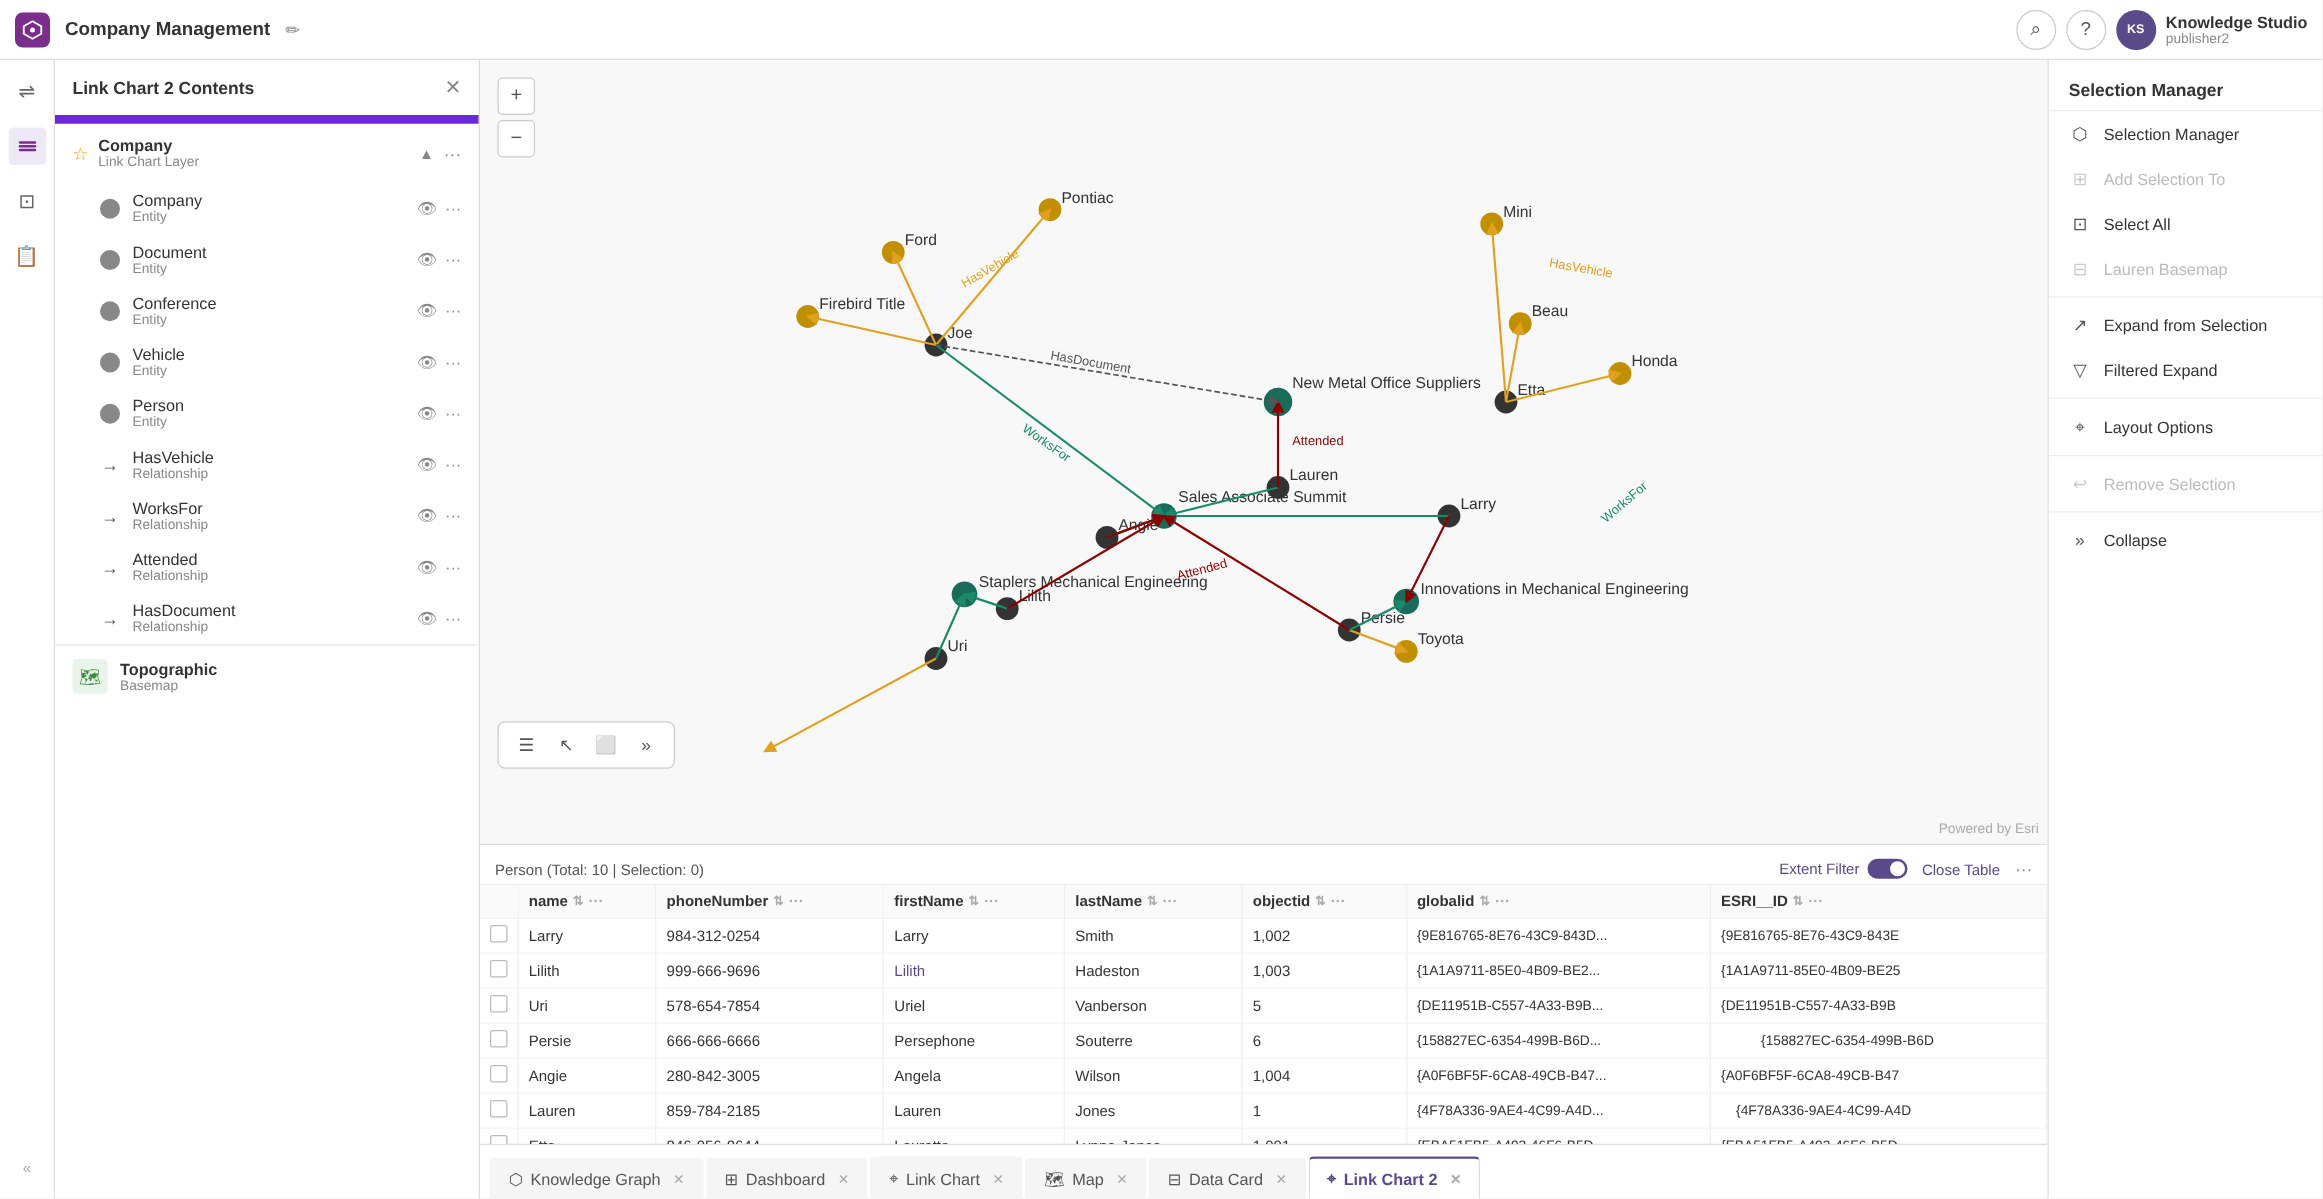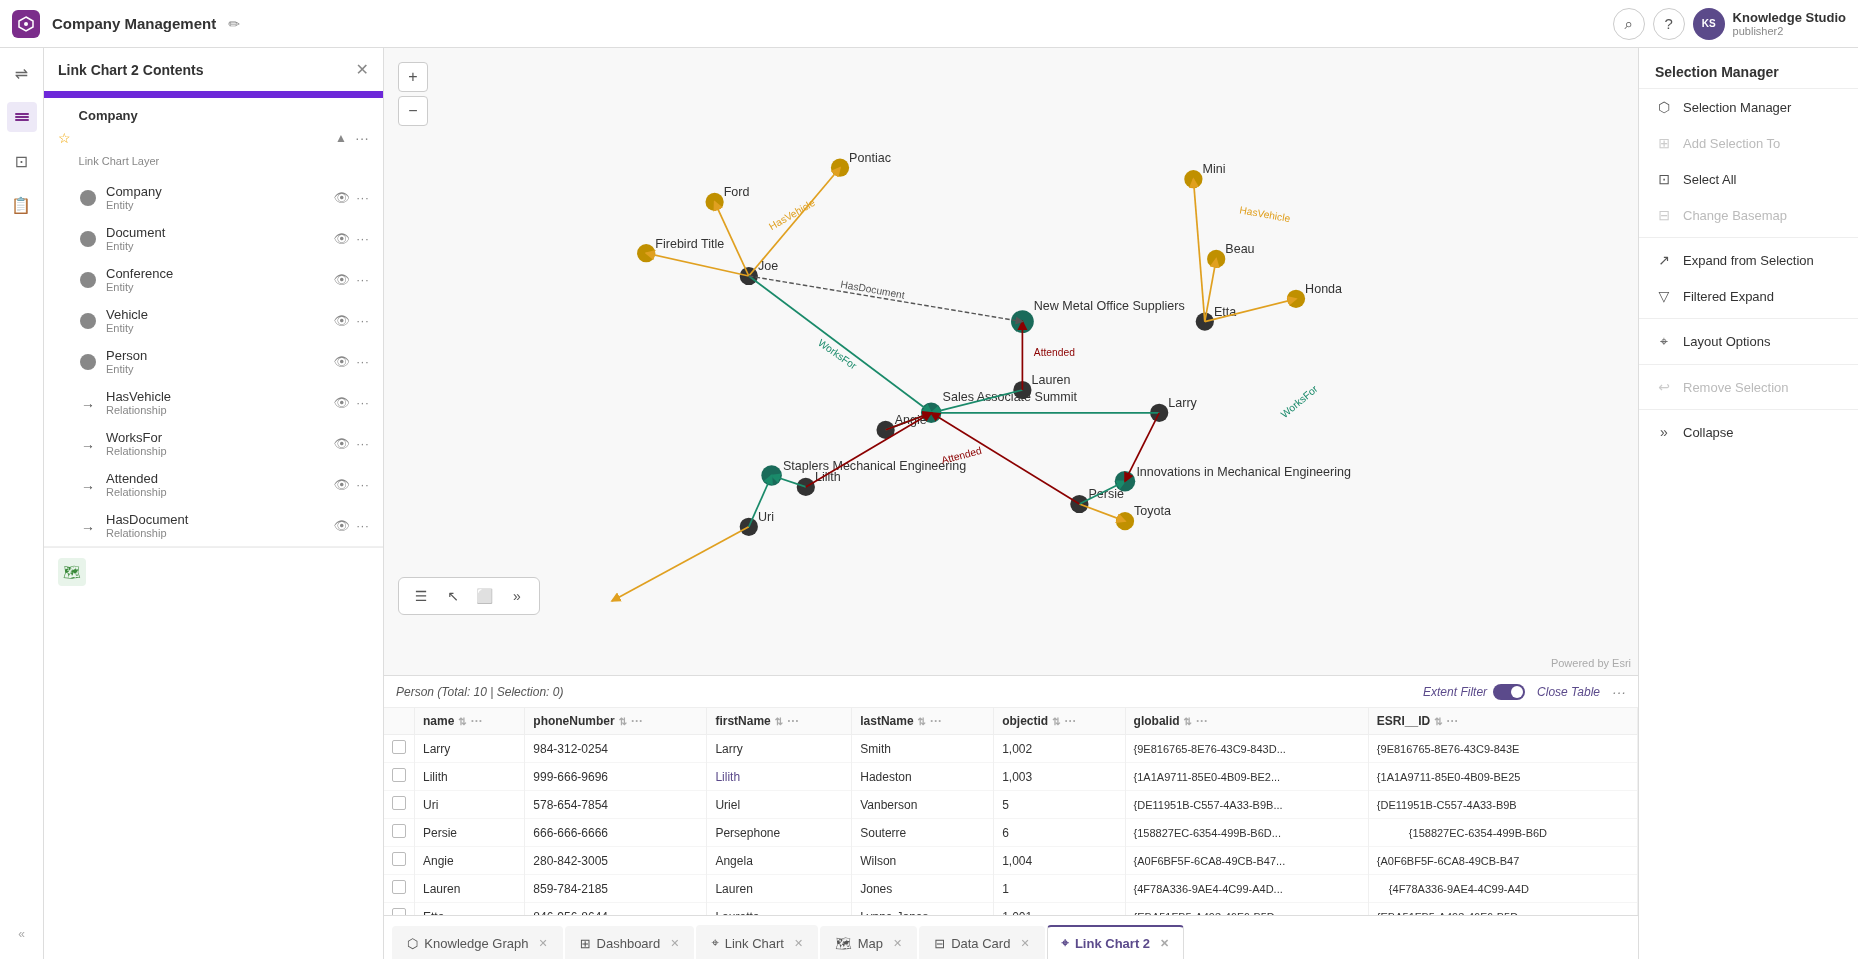--- a/index.html
+++ b/index.html
@@ -32,21 +32,21 @@
     .sidebar-title { font-size: 14px; font-weight: 600; color: #333; flex: 1; }
     .sidebar-close { cursor: pointer; color: #888; font-size: 16px; }
     .sidebar-content { flex: 1; overflow-y: auto; }
 
     
     .layer-group { border-bottom: 1px solid #f0f0f0; }
     .layer-group-header { display: flex; align-items: center; padding: 10px 14px; cursor: pointer; gap: 8px; }
     .layer-group-star { color: #f0a500; font-size: 14px; }
     .layer-group-info { flex: 1; }
     .layer-group-name { font-size: 13px; font-weight: 600; color: #333; }
-    .layer-group-sub { font-size: 11px; color: #888; margin-top: 32px; }
+    .layer-group-sub { font-size: 11px; color: #888; }
     .layer-group-chevron { color: #888; font-size: 12px; }
     .layer-group-more { color: #888; font-size: 14px; cursor: pointer; }
 
     
     .layer-item { display: flex; align-items: center; padding: 7px 14px 7px 36px; gap: 10px; }
     .layer-item-dot { width: 16px; height: 16px; border-radius: 50%; background: #aaa; flex-shrink: 0; }
     .layer-item-arrow { width: 16px; height: 16px; display: flex; align-items: center; justify-content: center; color: #555; font-size: 14px; flex-shrink: 0; }
     .layer-item-info { flex: 1; }
     .layer-item-name { font-size: 13px; color: #333; }
     .layer-item-type { font-size: 11px; color: #888; }
@@ -70,21 +70,21 @@
     .graph-ctrl-btn { width: 30px; height: 30px; background: white; border: 1px solid #ccc; border-radius: 4px; display: flex; align-items: center; justify-content: center; cursor: pointer; font-size: 16px; color: #555; }
     .graph-bottom-toolbar { position: absolute; bottom: 60px; left: 14px; display: flex; gap: 4px; background: white; border: 1px solid #ccc; border-radius: 6px; padding: 4px 8px; }
     .graph-toolbar-btn { width: 28px; height: 28px; display: flex; align-items: center; justify-content: center; cursor: pointer; color: #555; font-size: 14px; border-radius: 4px; }
     .powered-by { position: absolute; bottom: 6px; right: 7px; font-size: 11px; color: #aaa; }
 
     
     .graph-svg { width: 100%; height: 100%; }
 
     
     .table-area { height: 240px; background: #fff; border-top: 1px solid #ddd; display: flex; flex-direction: column; flex-shrink: 0; }
-    .table-header-bar { display: flex; align-items: center; padding: 4px 12px; border-bottom: 1px solid #eee; gap: 12px; height: 32px; flex-shrink: 0; font-style: italic; }
+    .table-header-bar { display: flex; align-items: flex-end; padding: 4px 12px; border-bottom: 1px solid #eee; gap: 12px; height: 32px; flex-shrink: 0; }
     .table-info { font-size: 12px; color: #555; flex: 1; }
     .extent-filter { display: flex; align-items: center; gap: 6px; font-size: 12px; color: #5b4a8b; cursor: pointer; }
     .toggle { width: 32px; height: 16px; background: #5b4a8b; border-radius: 8px; position: relative; cursor: pointer; }
     .toggle-dot { width: 12px; height: 12px; background: white; border-radius: 50%; position: absolute; top: 2px; right: 2px; }
     .close-table { font-size: 12px; color: #5b4a8b; cursor: pointer; }
     .table-more { color: #888; cursor: pointer; font-size: 14px; }
     .table-scroll { overflow-x: auto; overflow-y: auto; flex: 1; }
     table { width: 100%; border-collapse: collapse; font-size: 12px; }
     thead th { background: #fafafa; border-bottom: 1px solid #eee; border-right: 1px solid #eee; padding: 6px 8px; text-align: left; white-space: nowrap; font-weight: 600; color: #333; position: sticky; top: 0; z-index: 1; }
     thead th .th-inner { display: flex; align-items: center; gap: 4px; }
@@ -277,20 +277,24 @@
           </div>
           <div class="layer-item-actions">
             <span class="layer-item-eye">👁</span>
             <span class="layer-item-more">···</span>
           </div>
         </div>
       </div>
 
       <div class="basemap-section">
         <div class="basemap-icon">🗺</div>
+        <div class="basemap-info">
+          <div class="basemap-name">Topographic</div>
+          <div class="basemap-sub">Basemap</div>
+        </div>
       </div>
     </div>
   </div>
 
   <div class="content">
 
     <div class="graph-area">
       
       <div class="graph-controls">
         <div class="graph-ctrl-btn">+</div>
@@ -606,21 +610,21 @@
     <div class="right-menu-item disabled">
       <span class="right-menu-icon disabled">⊞</span>
       <span>Add Selection To</span>
     </div>
     <div class="right-menu-item">
       <span class="right-menu-icon">⊡</span>
       <span>Select All</span>
     </div>
     <div class="right-menu-item disabled">
       <span class="right-menu-icon disabled">⊟</span>
-      <span>Change Basemap</span>
+      <span>Lauren Basemap</span>
     </div>
     <div class="right-menu-divider"></div>
     <div class="right-menu-item">
       <span class="right-menu-icon">↗</span>
       <span>Expand from Selection</span>
     </div>
     <div class="right-menu-item">
       <span class="right-menu-icon">▽</span>
       <span>Filtered Expand</span>
     </div>

